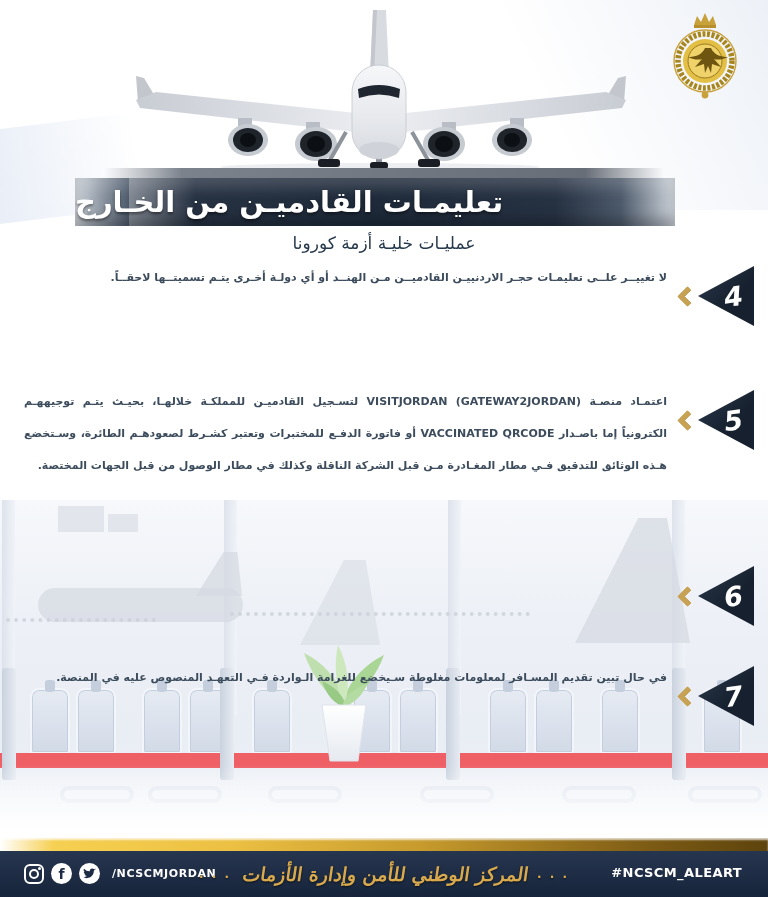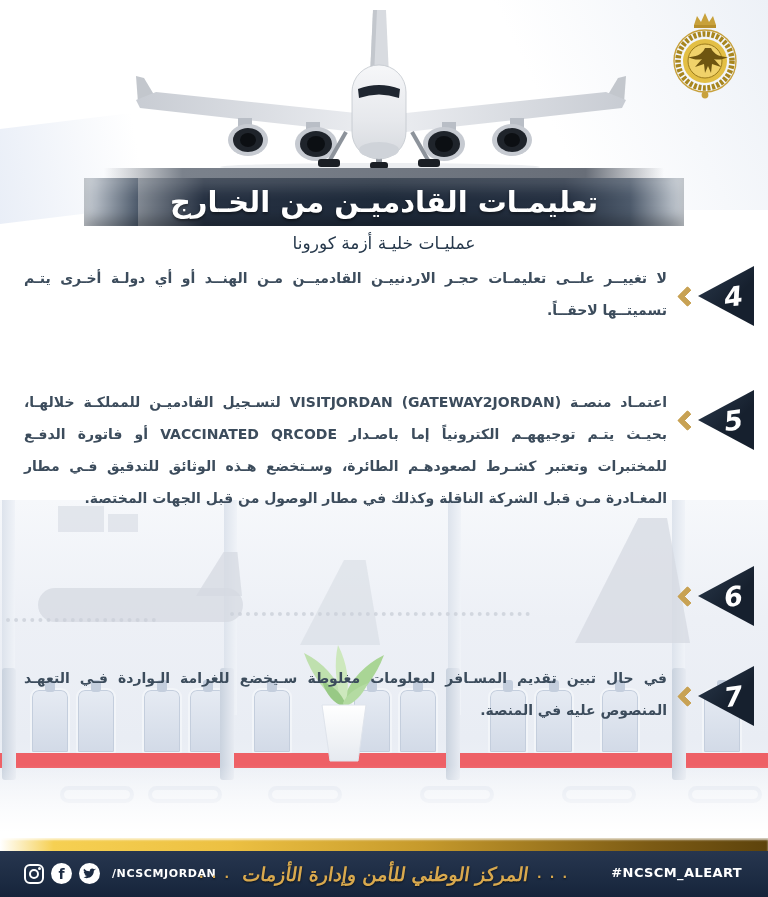--- a/index.html
+++ b/index.html
@@ -14,41 +14,41 @@
     background:linear-gradient(245deg, #edf1f7 0%, rgba(255,255,255,0) 52%); }
   .streak-left { position:absolute; top:115px; left:0; width:230px; height:95px;
     background:linear-gradient(80deg, #e9eef7 0%, rgba(255,255,255,0) 60%);
     transform:skewY(-7deg); }
   .plane-svg { position:absolute; top:10px; left:120px; width:522px; height:160px; }
   .logo-svg { position:absolute; top:10px; right:16px; width:94px; height:90px; }
 
   .runway { position:absolute; top:168px; left:104px; width:560px; height:10px;
     background:linear-gradient(90deg, rgba(122,129,139,0) 0%, #7b828c 14%, #686e78 86%, rgba(122,129,139,0) 100%); }
 
-  .title-banner { position:absolute; top:178px; left:84px; width:600px; height:48px;
+  .title-banner { position:absolute; top:178px; left:75px; width:600px; height:48px;
     background:linear-gradient(90deg,#ced4db 0%, #4d5a6b 9%, #26334493 0%, #263142 20%, #1e2a3a 50%, #263142 80%, #4d5a6b 91%, #ced4db 100%);
     box-shadow: inset 0 10px 14px rgba(255,255,255,.18), inset 0 -8px 12px rgba(0,0,0,.25);
-    display:flex; align-items:center; justify-content:center; }
+    display:flex; align-items:center; }
   .title-banner .title { color:#ffffff; font-size:29px; font-weight:bold; letter-spacing:.5px;
     text-shadow:0 2px 3px rgba(0,0,0,.45); direction:rtl; }
   .subtitle { position:absolute; top:233px; left:0; width:100%; text-align:center;
     color:#26384b; font-size:17px; font-weight:normal; direction:rtl; }
 
   
   .item { position:absolute; right:14px; left:24px; display:flex; direction:rtl;
     align-items:flex-start; gap:13px; z-index:6; }
   .badge { display:flex; direction:ltr; align-items:center; margin-top:0; flex:0 0 auto; }
   .chev { width:15px; height:15px; border-left:6px solid #c8a254; border-bottom:6px solid #c8a254;
     transform:rotate(45deg); margin-right:3px; border-radius:2px; flex:0 0 auto; }
   .tri { width:56px; height:60px; background:linear-gradient(135deg,#2b3a4d 0%, #16202e 60%);
     clip-path:polygon(100% 0, 100% 100%, 0 50%);
     display:flex; align-items:center; justify-content:flex-end; }
   .tri .num { color:#ffffff; font-size:27px; font-weight:bold; margin-right:11px;
     font-style:italic; transform:rotate(-8deg); }
-  .item-text { flex:1 1 auto; color:#3c4c5c; font-weight:bold; font-size:14px;
+  .item-text { flex:1 1 auto; color:#3c4c5c; font-weight:bold; font-size:11px;
     line-height:32px; text-align:justify; direction:rtl; margin-top:-4px; }
   .item-text.single { text-align:right; }
 
   
   .scene { position:absolute; left:0; top:500px; width:768px; height:340px; z-index:1; }
   .scene-bg { position:absolute; inset:0;
     background:linear-gradient(180deg,#f6f8fb 0%, #edf0f6 35%, #e9edf4 70%, #f6f8fb 100%); }
   .mullion { position:absolute; top:0; width:13px; height:215px;
     background:linear-gradient(90deg,#dde3ec,#f0f3f8); }
   .sil { position:absolute; background:#d5dae2; opacity:.75; }

